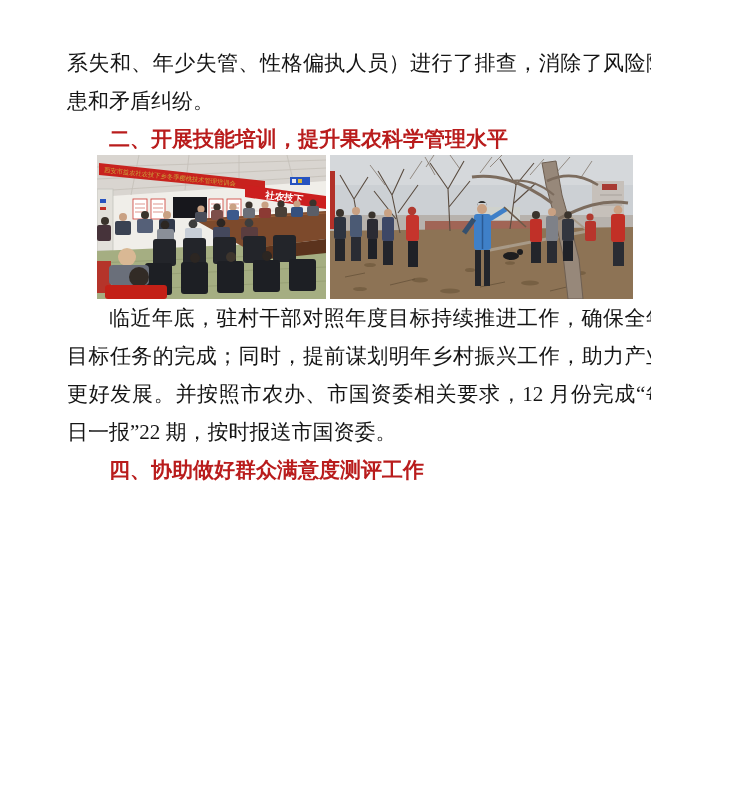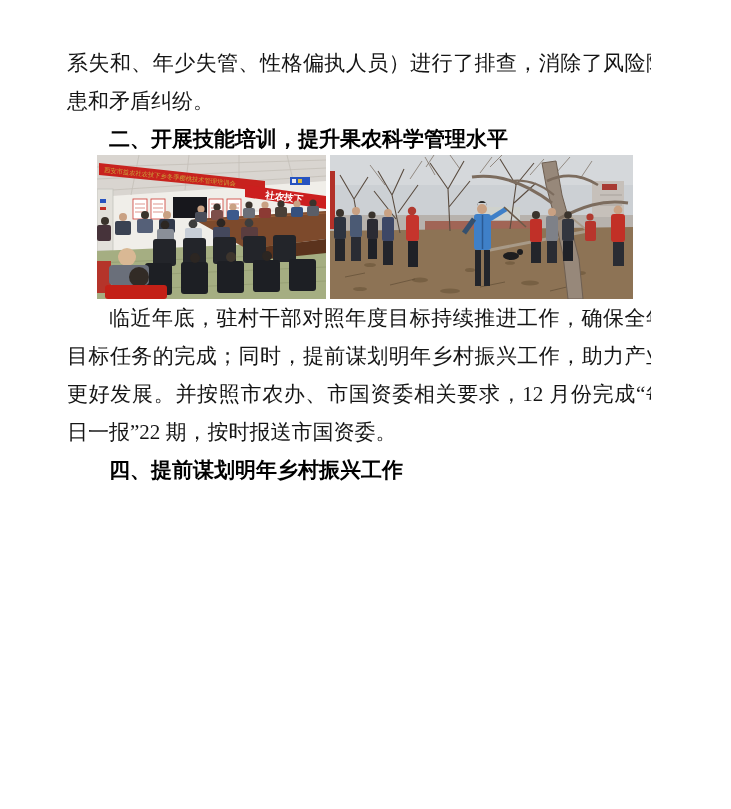--- a/index.html
+++ b/index.html
@@ -31,21 +31,21 @@
     color: #151515;
   }
   .body-par.indent { text-indent: 42px; }
   .sec-heading {
     margin: 0;
     font-size: 21px;
     line-height: 38px;
     font-weight: 700;
     text-indent: 42px;
     font-family: "Liberation Sans", "DejaVu Sans", sans-serif;
-    color: #000000;
+    color: #b91c1c;
   }
   .photo-row {
     display: flex;
     gap: 4px;
     margin: -3px 0 0 30px;
     height: 144px;
   }
   .photo {
     display: block;
     height: 144px;
@@ -302,16 +302,16 @@
             <circle cx="288" cy="55" r="4.4" fill="#c9a183"></circle>
               <rect x="281" y="59" width="14" height="28" rx="3" fill="#c23026"></rect>
               <rect x="283" y="87" width="11" height="24" fill="#2a2c33"></rect>
           </g>
         </svg>
       </span>
     </div>
 
     <p class="body-par indent">临近年底，驻村干部对照年度目标持续推进工作，确保全年目标任务的完成；同时，提前谋划明年乡村振兴工作，助力产业更好发展。并按照市农办、市国资委相关要求，12 月份完成“每日一报”22 期，按时报送市国资委。</p>
 
-    <p class="sec-heading">四、提前谋划明年乡村振兴工作</p>
+    <p class="sec-heading">四、协助做好群众满意度测评工作</p>
 
   </div>
 </div>
 
 </body></html>

